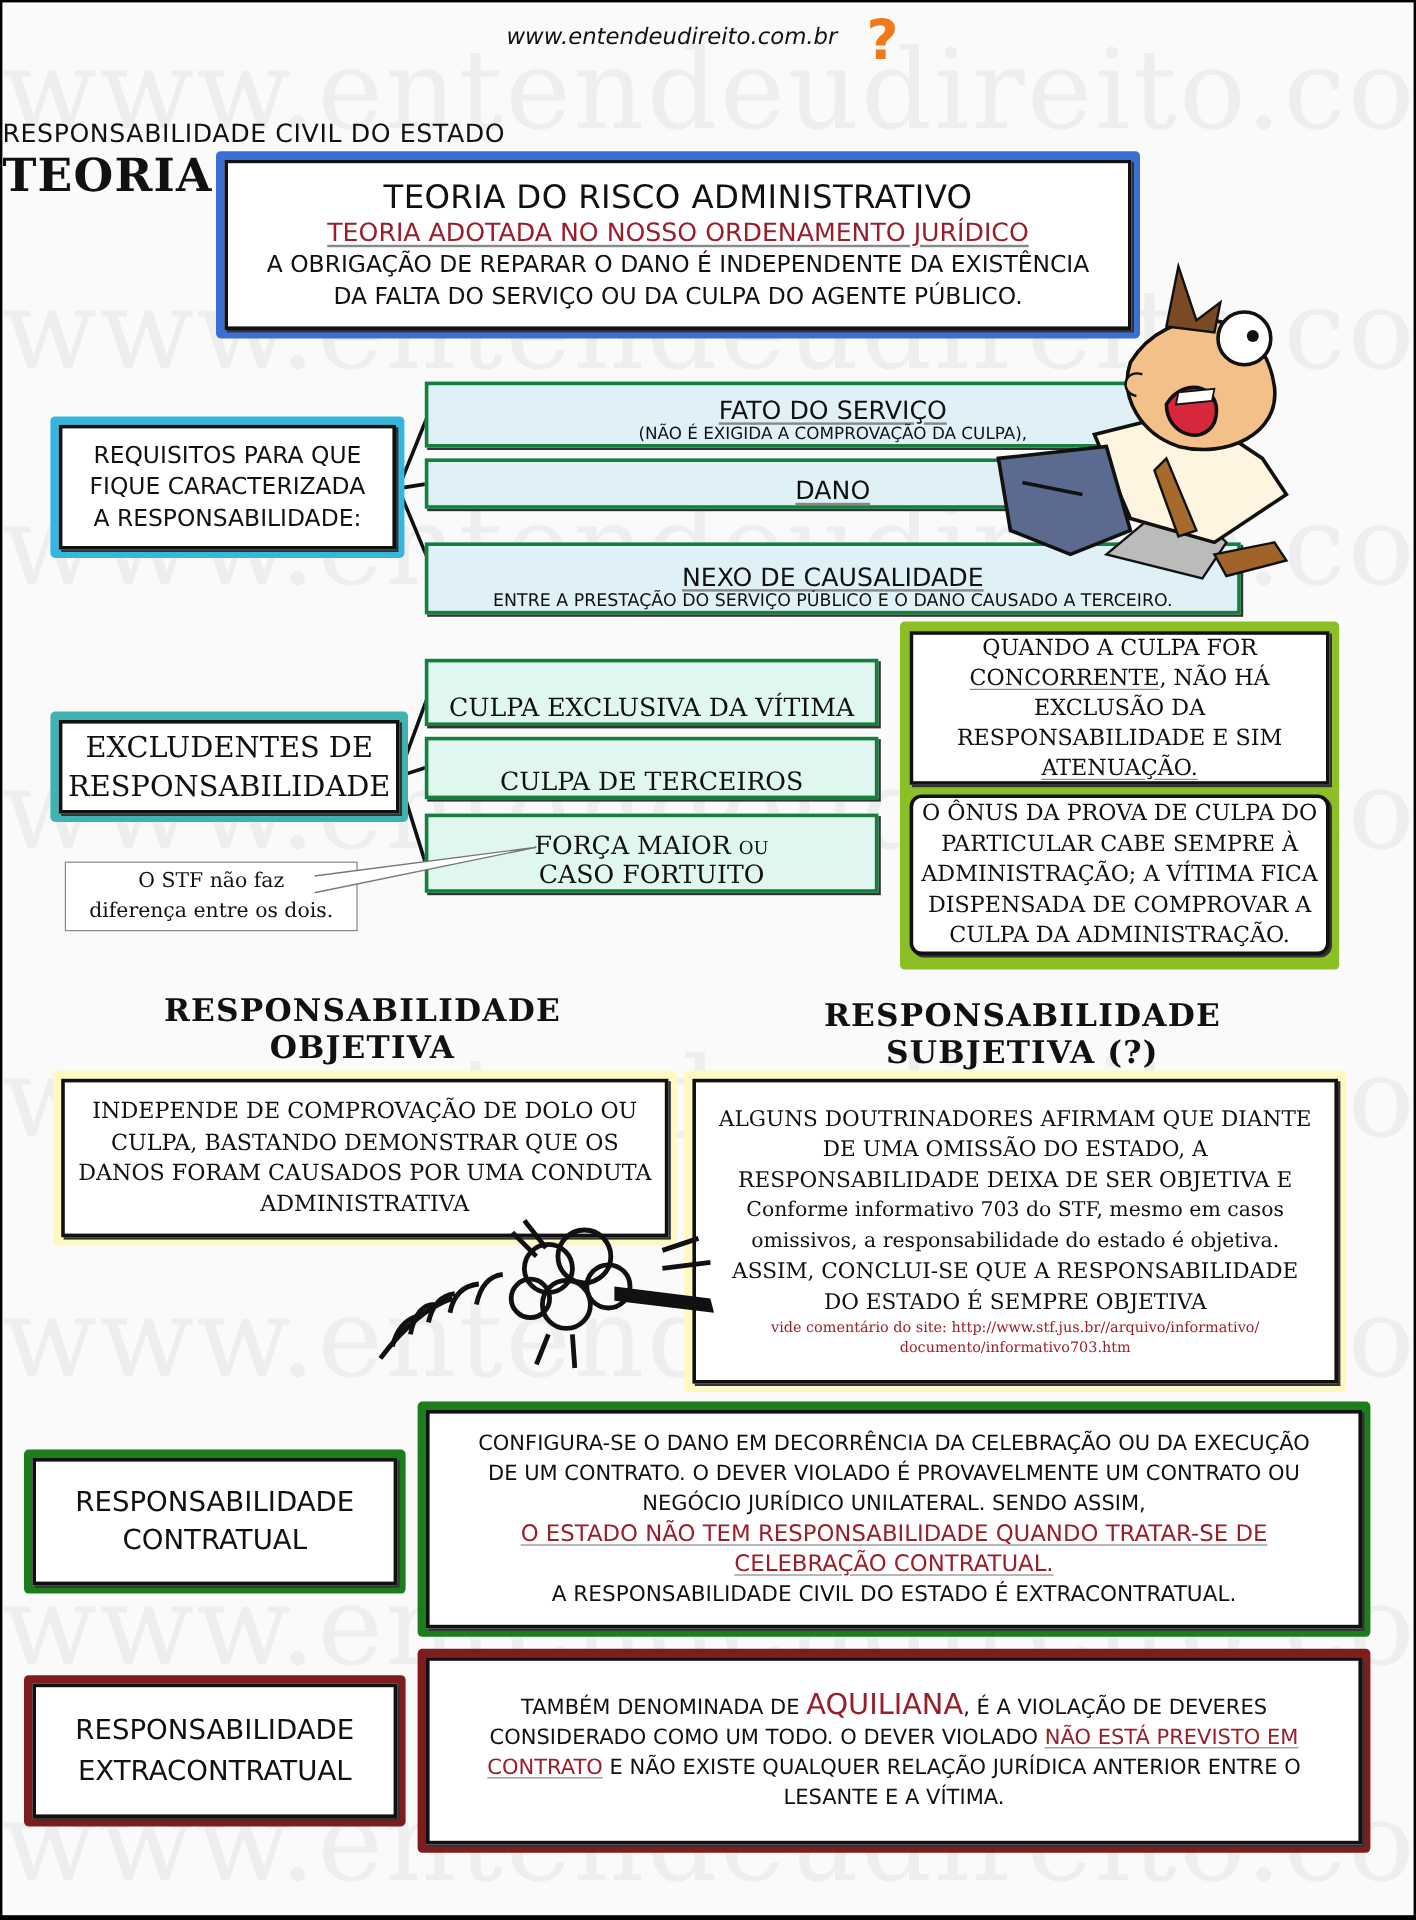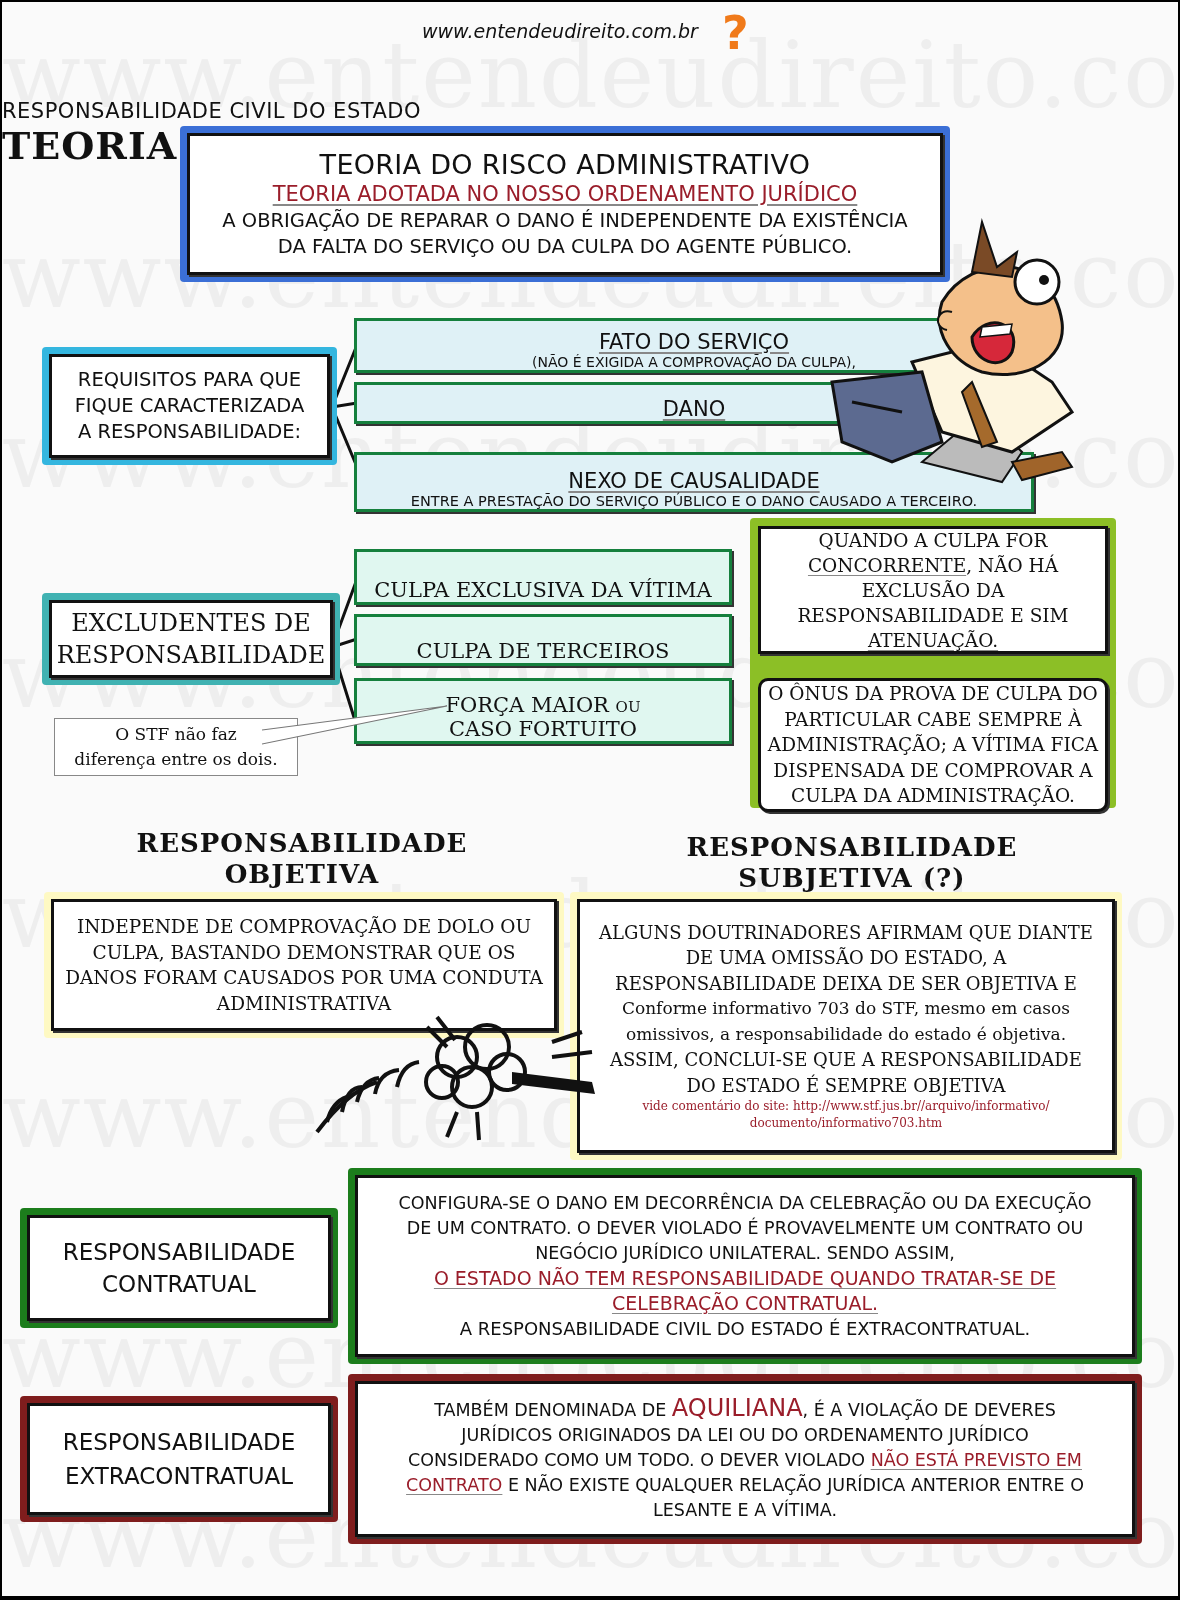--- a/index.html
+++ b/index.html
@@ -145,21 +145,21 @@
     <div style="font-size:21px;">CULPA DE TERCEIROS</div>
   </div>
   <svg class="abs" style="left:260px; top:700px; z-index:3;" width="200" height="60">
     <path d="M0 28 L185 4 L0 42" fill="#fff" stroke="#777" stroke-width="1.2"></path>
   </svg>
   <div class="callout" style="left:52px; top:716px; width:244px; height:58px;">
     <div>O STF não faz</div>
     <div>diferença entre os dois.</div>
   </div>
 
-  <div class="frame lime" style="left:748px; top:516px; width:366px; height:290px; padding:8px; display:flex; flex-direction:column; gap:24px;">
+  <div class="frame lime" style="left:748px; top:516px; width:366px; height:290px; padding:8px; display:flex; flex-direction:column; gap:8px;">
     <div class="inner serif" style="height:128px; font-size:18.5px; line-height:25px;">
       <div>QUANDO A CULPA FOR</div>
       <div><span class="u">CONCORRENTE</span><span>, NÃO HÁ</span></div>
       <div>EXCLUSÃO DA</div>
       <div>RESPONSABILIDADE E SIM</div>
       <div class="u">ATENUAÇÃO.</div>
     </div>
     <div class="inner serif" style="height:134px; font-size:18.5px; line-height:25.5px;border-radius:10px;">
       <div>O ÔNUS DA PROVA DE CULPA DO</div>
       <div>PARTICULAR CABE SEMPRE À</div>
@@ -239,21 +239,20 @@
 
   <div class="frame magenta" style="left:18px; top:1394px; width:318px; height:126px;">
     <div class="inner" style="font-size:23px; line-height:34px;">
       <div>RESPONSABILIDADE</div>
       <div>EXTRACONTRATUAL</div>
     </div>
   </div>
   <div class="frame magenta" style="left:346px; top:1372px; width:794px; height:170px;">
     <div class="inner" style="font-size:17.5px; line-height:25px;">
       <div><span>TAMBÉM DENOMINADA DE </span><span class="red" style="font-size:24px;">AQUILIANA</span><span>, É A VIOLAÇÃO DE DEVERES</span></div>
-      <div>JURÍDICOS ORIGINADOS DA LEI OU DO ORDENAMENTO JURÍDICO</div>
       <div><span>CONSIDERADO COMO UM TODO. O DEVER VIOLADO </span><span class="red u">NÃO ESTÁ PREVISTO EM</span></div>
       <div><span class="red u">CONTRATO</span><span> E NÃO EXISTE QUALQUER RELAÇÃO JURÍDICA ANTERIOR ENTRE O</span></div>
       <div>LESANTE E A VÍTIMA.</div>
     </div>
   </div>
 
   <div class="abs footer center">IMAGENS:  www.clipartof.com</div>
 </div>
 
 </body></html>

